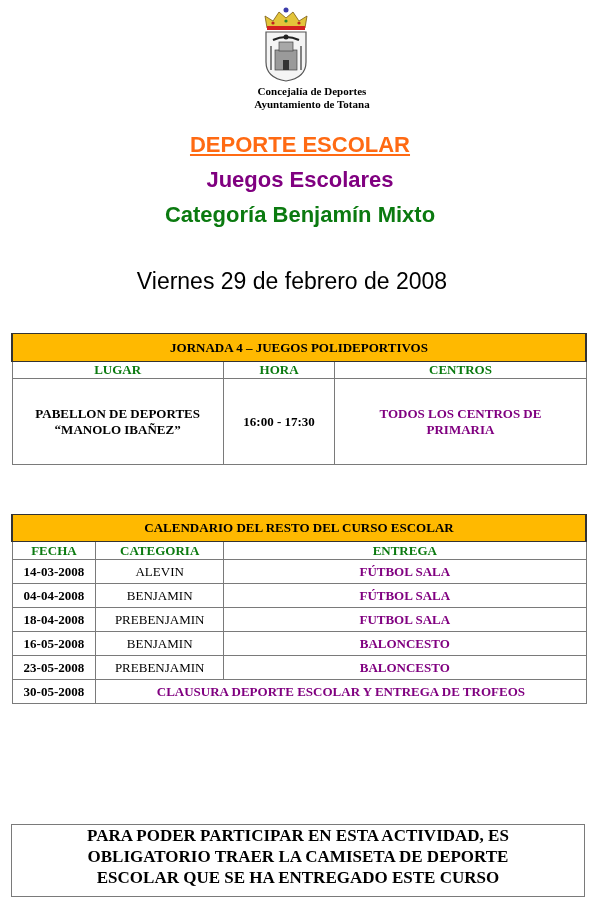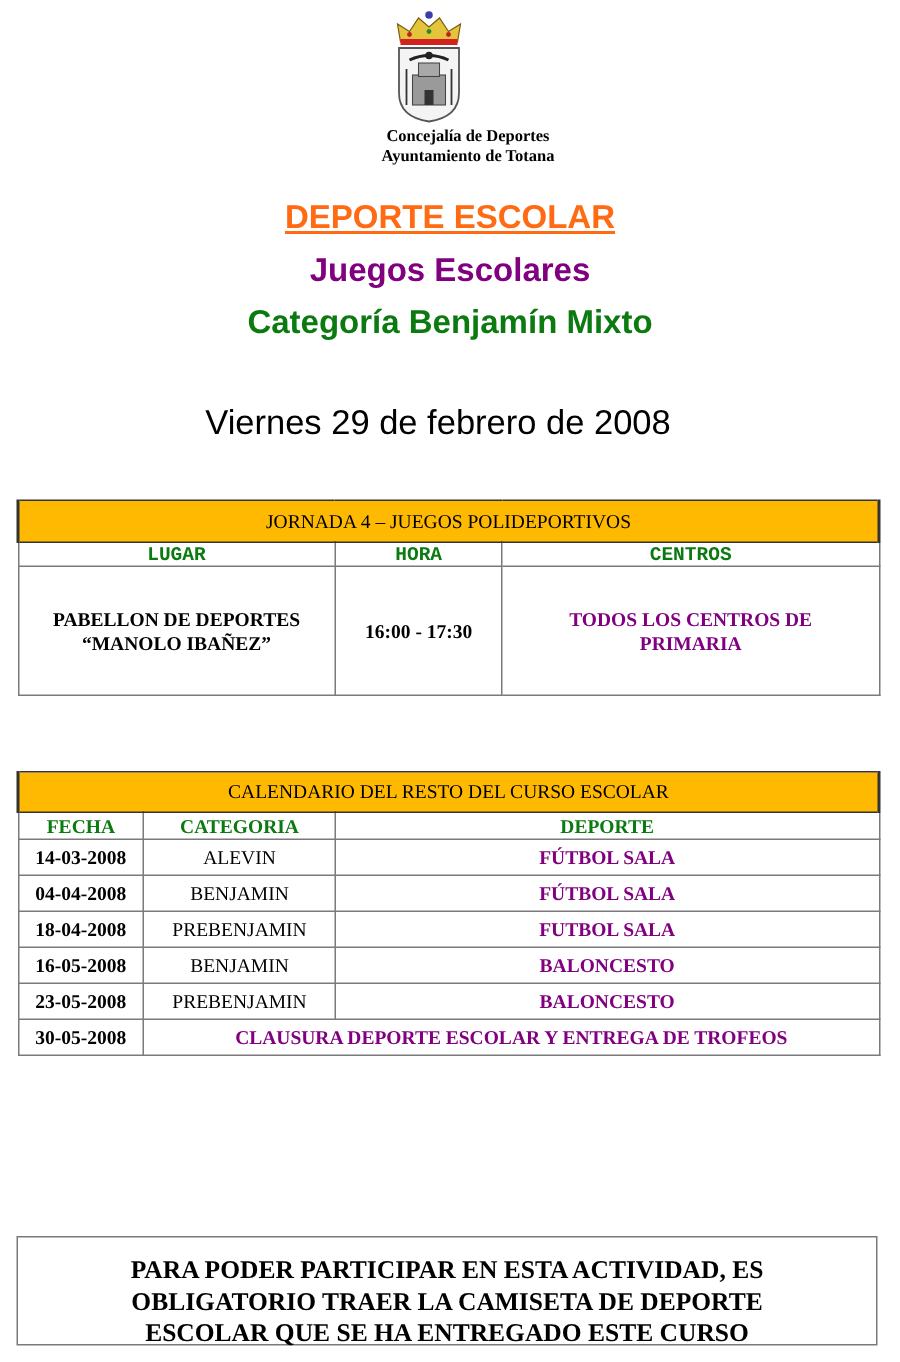--- a/index.html
+++ b/index.html
@@ -64,34 +64,34 @@
       font-family: "Liberation Serif", serif;
     }
     td, th {
       border: 1px solid #7a7a7a;
       padding: 0;
       text-align: center;
       vertical-align: middle;
     }
     .band {
       background: #ffb900;
-      font-weight: normal;
+      font-weight: bold;
       font-size: 13px;
       border: 1px solid #333;
       border-right-width: 2px;
       border-left-width: 2px;
     }
     .colhead {
       color: #0b7a10;
       font-weight: bold;
       font-size: 13px;
     }
     #t-jornada { top: 333px; }
     #t-jornada .band { height: 27px; }
-    #t-jornada .colhead { height: 15px; font-family: Liberation Mono, monospace; }
+    #t-jornada .colhead { height: 15px; }
     #t-jornada .body td { height: 85px; font-weight: bold; font-size: 13px; line-height: 16px; }
     #t-jornada .purple { color: #800080; }
 
     #t-cal { top: 514px; }
     #t-cal .band { height: 26px; }
     #t-cal .colhead { height: 17px; line-height: 15px; }
     #t-cal .row td { height: 23px; font-size: 13px; }
     #t-cal .fecha { font-weight: bold; }
     #t-cal .cat { font-weight: normal; }
     #t-cal .dep { font-weight: bold; color: #800080; }
@@ -102,21 +102,21 @@
       top: 824px;
       width: 574px;
       height: 73px;
       border: 1px solid #7a7a7a;
       box-sizing: border-box;
       text-align: center;
       font-family: "Liberation Serif", serif;
       font-weight: bold;
       font-size: 17px;
       line-height: 21px;
-      padding-top: 11px;
+      padding-top: 0;
     }
     .notice span { display: block; }
   </style>
 </head>
 <body>
 
 <div class="crest">
   <svg width="50" height="76" viewBox="0 0 50 76">
 
     <path d="M6 22 L4 10 L12 15 L18 6 L25 12 L32 6 L38 15 L46 10 L44 22 Z" fill="#e3c43a" stroke="#7a5a10" stroke-width="0.8"></path>
@@ -182,21 +182,21 @@
     <col style="width:128px">
     <col style="width:364px">
   </colgroup>
   <tbody>
       <tr>
     <td class="band" colspan="3">CALENDARIO DEL RESTO DEL CURSO ESCOLAR</td>
   </tr>
   <tr>
     <td class="colhead">FECHA</td>
     <td class="colhead">CATEGORIA</td>
-    <td class="colhead">DEPORTE</td>
+    <td class="colhead">ENTREGA</td>
   </tr>
   <tr class="row">
     <td class="fecha">14-03-2008</td>
     <td class="cat">ALEVIN</td>
     <td class="dep">FÚTBOL SALA</td>
   </tr>
   <tr class="row">
     <td class="fecha">04-04-2008</td>
     <td class="cat">BENJAMIN</td>
     <td class="dep">FÚTBOL SALA</td>

